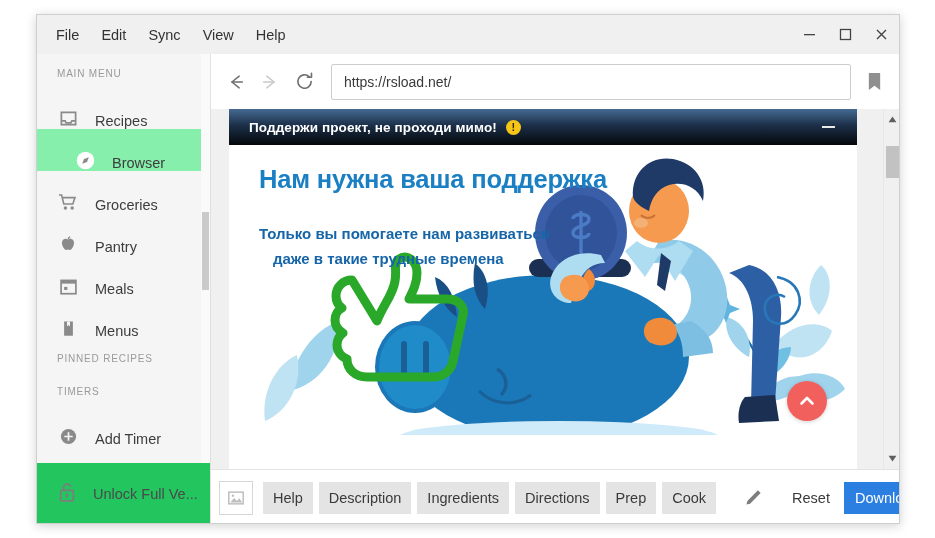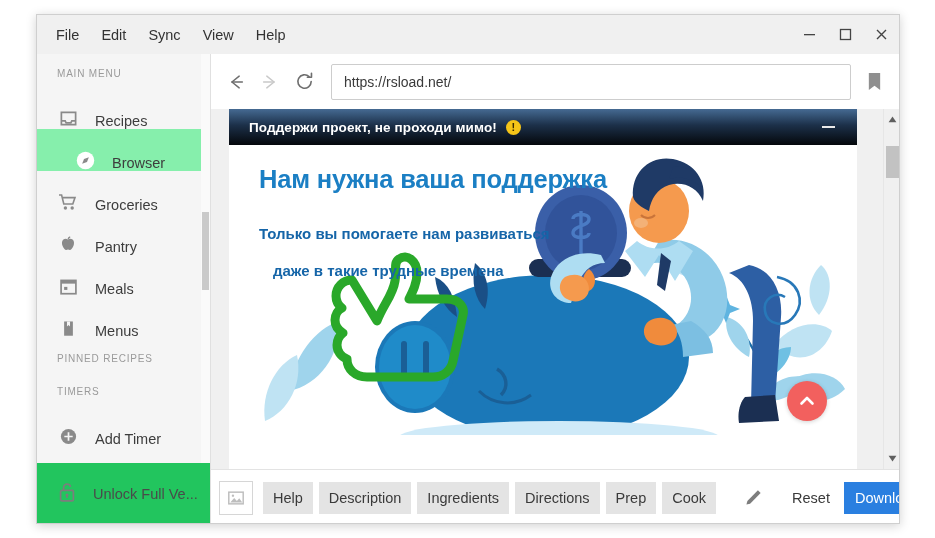--- a/index.html
+++ b/index.html
@@ -314,21 +314,21 @@
   .ad-h2 {
     position: absolute;
     left: 30px;
     top: 76px;
     font-size: 15px;
     font-weight: bold;
     color: #1565a8;
     line-height: 25px;
     white-space: nowrap;
   }
-  .ad-h2 .l2 { padding-left: 14px; display: block; margin-top: 12px; }
+  .ad-h2 .l2 { padding-left: 14px; display: block; }
 
   
   .toolbar {
     position: absolute;
     left: 0;
     bottom: 0;
     width: 100%;
     height: 56px;
     background: #ffffff;
     border-top: 1px solid #e3e3e3;

